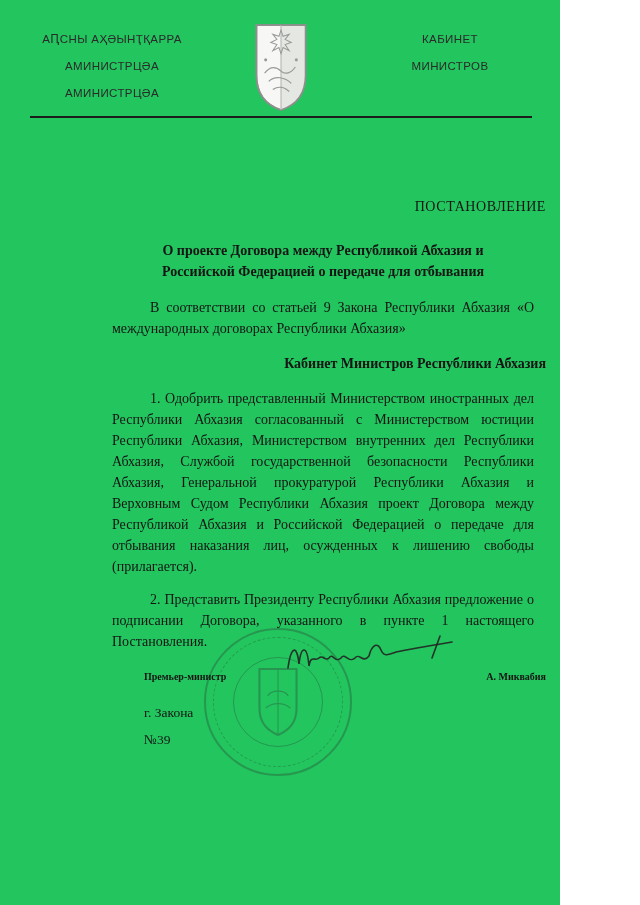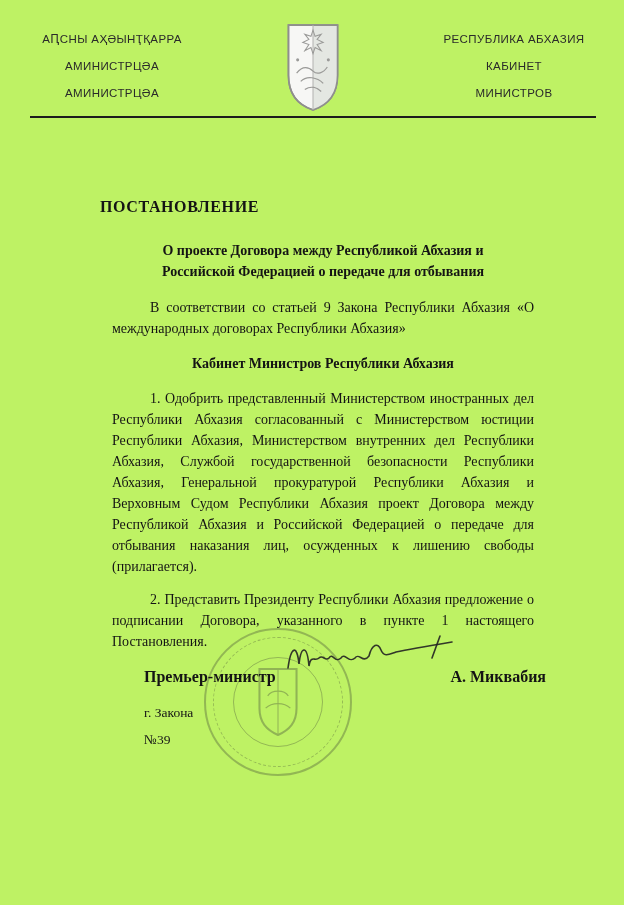--- a/index.html
+++ b/index.html
@@ -1,21 +1,21 @@
 <!DOCTYPE html>
 <html><head>
 <meta charset="utf-8">
 <style>
   * { box-sizing: border-box; }
   html, body { margin: 0; padding: 0; background: #ffffff; }
   .page {
     position: relative;
-    width: 624px;
+    width: 560px;
     height: 905px;
-    background: #bef264;
+    background: #22c55e;
     overflow: hidden;
     font-family: "Liberation Serif", "DejaVu Serif", serif;
     color: #141414;
   }
   
   .doc-header {
     position: absolute;
     top: 22px; left: 32px; right: 30px;
     display: flex;
     justify-content: space-between;
@@ -41,51 +41,51 @@
   
   .main {
     position: absolute;
     top: 196px; left: 100px;
     width: 446px;
     font-size: 14px;
     line-height: 21px;
     text-align: left;
   }
   .title {
-    font-size: 16px;
-    font-weight: bold;
-    text-align: left;
+    font-size: 14px;
+    font-weight: normal;
+    text-align: right;
     letter-spacing: 0.6px;
     margin: 0 0 23px 0;
   }
   .subtitle {
     font-weight: bold;
     text-align: center;
     margin: 12px 0 15px 0;
   }
   .para {
     margin: 12px;
     text-align: justify;
     text-indent: 38px;
   }
   .para.spaced { margin-bottom: 14px; }
   .center-line {
-    text-align: center;
+    text-align: right;
     font-weight: bold;
     margin: 0 0 14px 0;
   }
   .decree-word { letter-spacing: 0.5px; }
   
   .sig-section { position: relative; margin-top: 14px; }
   .sig-row {
     display: flex;
     justify-content: space-between;
     padding-left: 44px;
     font-weight: bold;
-    font-size: 16px;
+    font-size: 10px;
     position: relative;
     z-index: 2;
   }
   .footer-block {
     margin-top: 12px;
     padding-left: 44px;
     font-size: 13.5px;
     line-height: 27px;
     position: relative;
     z-index: 2;
@@ -143,21 +143,20 @@
         <path d="M4 3 H52 V52 C52 71 43 81 28 86 C13 81 4 71 4 52 Z" fill="none" stroke="#8f8f8d" stroke-width="1.6"></path>
         <path d="M28 3 V86" stroke="#b3b3b1" stroke-width="1"></path>
         <path d="M28 8 L30 14 L36 12 L32 17 L38 20 L32 22 L36 28 L30 25 L28 31 L26 25 L20 28 L24 22 L18 20 L24 17 L20 12 L26 14 Z" fill="none" stroke="#9a9a98" stroke-width="1"></path>
         <path d="M12 50 C18 42 24 44 28 48 C32 52 38 50 42 44 M16 58 C22 52 32 54 38 60 M20 66 C26 62 32 64 36 68" fill="none" stroke="#9a9a98" stroke-width="1.2"></path>
         <circle cx="13" cy="37" r="1.5" fill="#9a9a98"></circle>
         <circle cx="43" cy="37" r="1.5" fill="#9a9a98"></circle>
       </svg>
     </div>
 
     <div class="head-col">
-      <div>РЕСПУБЛИКА АБХАЗИЯ</div>
       <div>КАБИНЕТ</div>
       <div>МИНИСТРОВ</div>
     </div>
   </div>
 
   <div class="rule"></div>
 
   <div class="main">
     <div class="title">ПОСТАНОВЛЕНИЕ</div>
 

